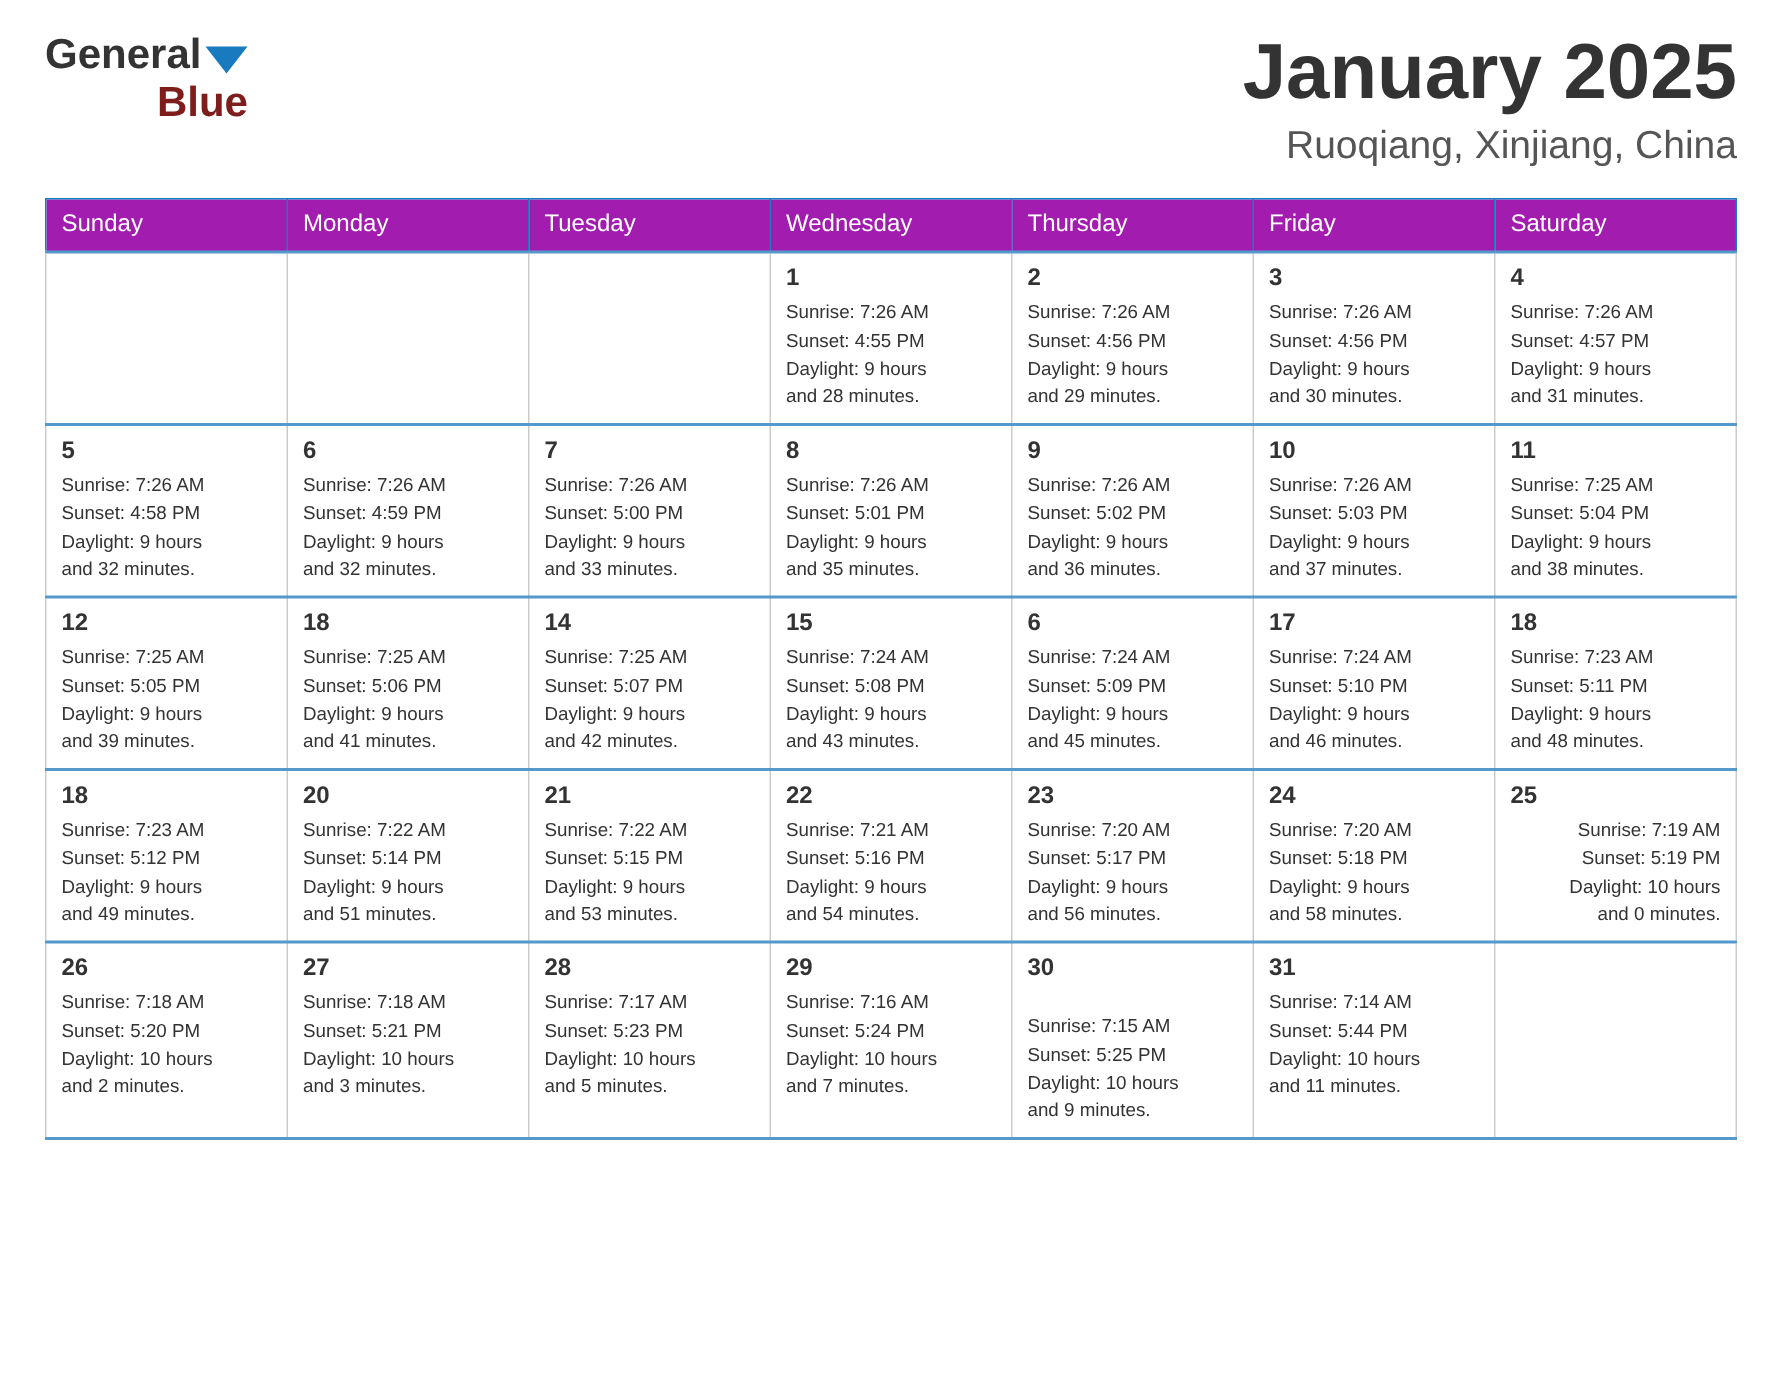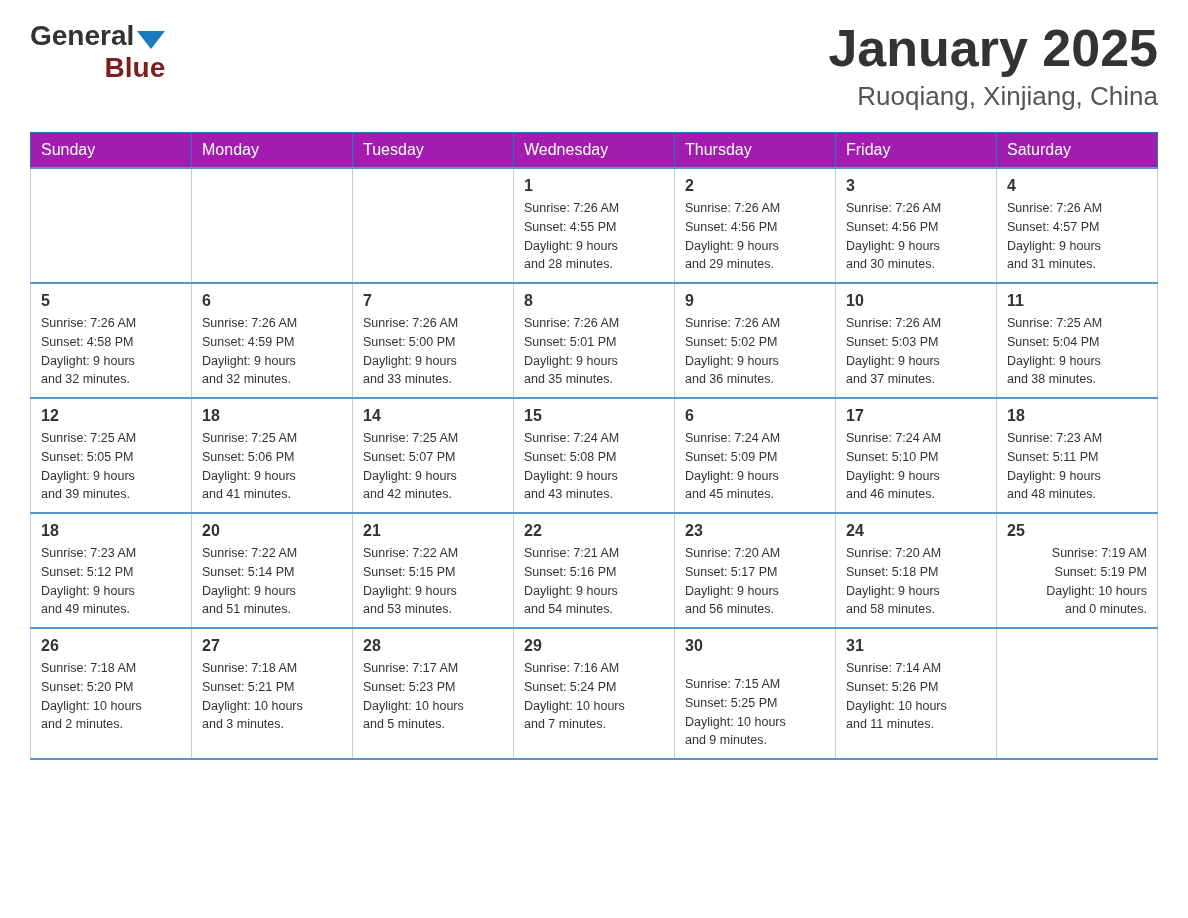--- a/index.html
+++ b/index.html
@@ -349,20 +349,20 @@
         <td>
           <span class="day-number">30</span>
           <div class="day-info" style="white-space: pre-line; margin-top: 20px;">Sunrise: 7:15 AM
 Sunset: 5:25 PM
 Daylight: 10 hours
 and 9 minutes.</div>
         </td>
         <td>
           <span class="day-number">31</span>
           <div class="day-info" style="white-space: pre-line;">Sunrise: 7:14 AM
-Sunset: 5:26 PM
+Sunset: 5:44 PM
 Daylight: 10 hours
 and 11 minutes.</div>
         </td>
         <td class="empty-cell"></td>
       </tr>
     </tbody>
 </table>
 
 </body></html>

